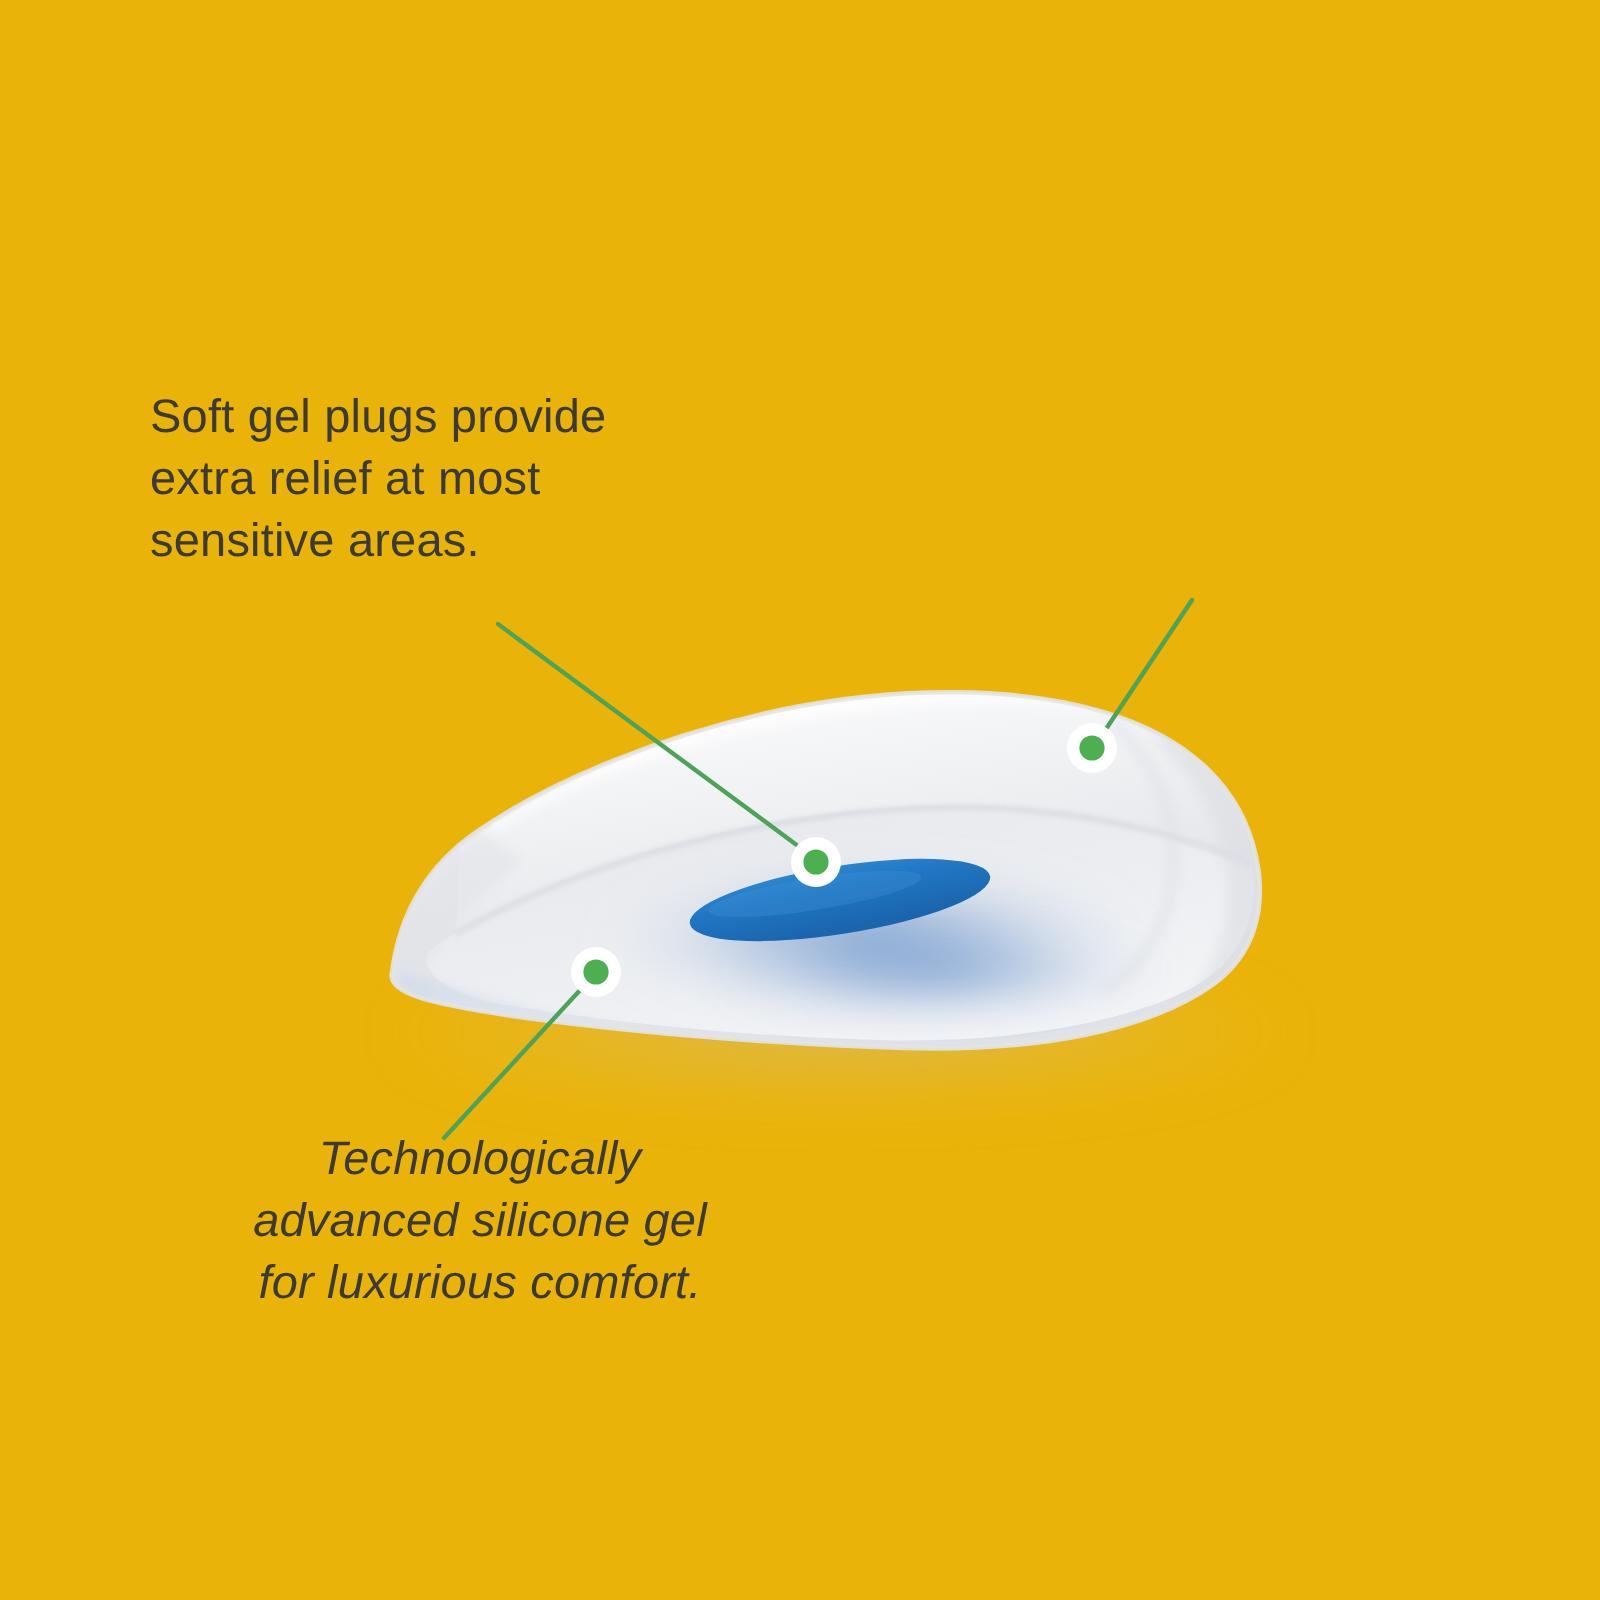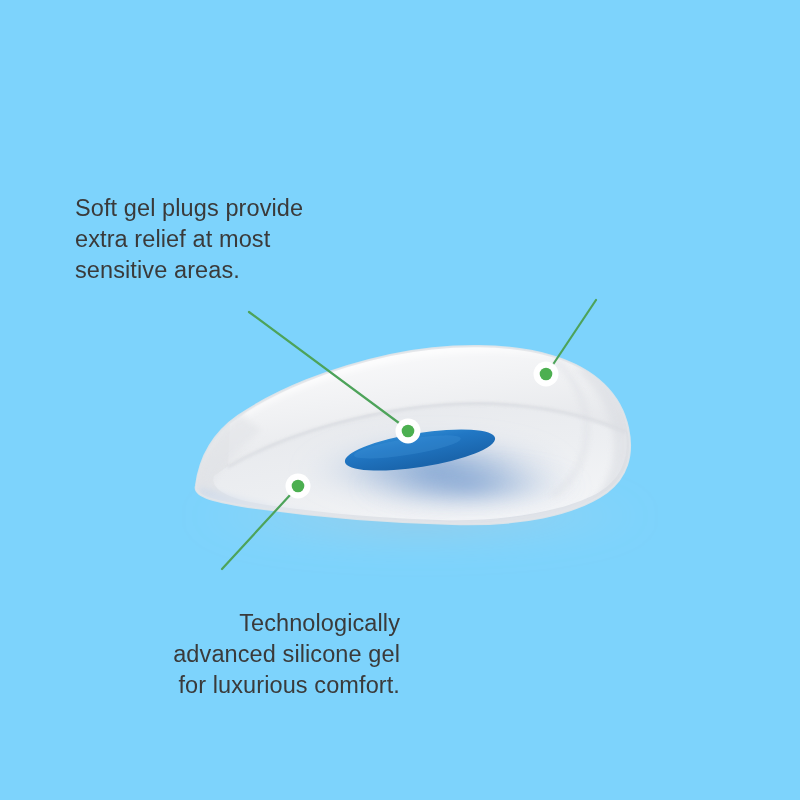--- a/index.html
+++ b/index.html
@@ -36,23 +36,24 @@
     text-align: left;
   }
   #callout-text-2 {
     left: 440px;
     top: 178px;
     width: 300px;
     text-align: right;
   }
   #callout-text-3 {
     left: 80px;
-    top: 608px;
+    top: 564px;
     width: 320px;
-    text-align: right;
+    text-align: center;
+    font-style: italic;
   }
 
   
   #overlay {
     position: absolute;
     left: 0;
     top: 0;
     width: 800px;
     height: 800px;
     pointer-events: none;
@@ -63,21 +64,21 @@
     position: absolute;
     left: 0;
     top: 0;
     width: 800px;
     height: 800px;
   }
 </style>
 </head>
 <body>
 
-<div id="stage" style="background: #7dd3fc;">
+<div id="stage" style="background: #eab308;">
 
   <svg id="product" viewBox="0 0 800 800" aria-hidden="true">
     <defs>
 
       <linearGradient id="bodyGrad" x1="0" y1="0" x2="0.35" y2="1">
         <stop offset="0%" stop-color="#fcfcfd"></stop>
         <stop offset="28%" stop-color="#eeeff1"></stop>
         <stop offset="62%" stop-color="#e4e6e9"></stop>
         <stop offset="100%" stop-color="#dfe2e7"></stop>
       </linearGradient>

